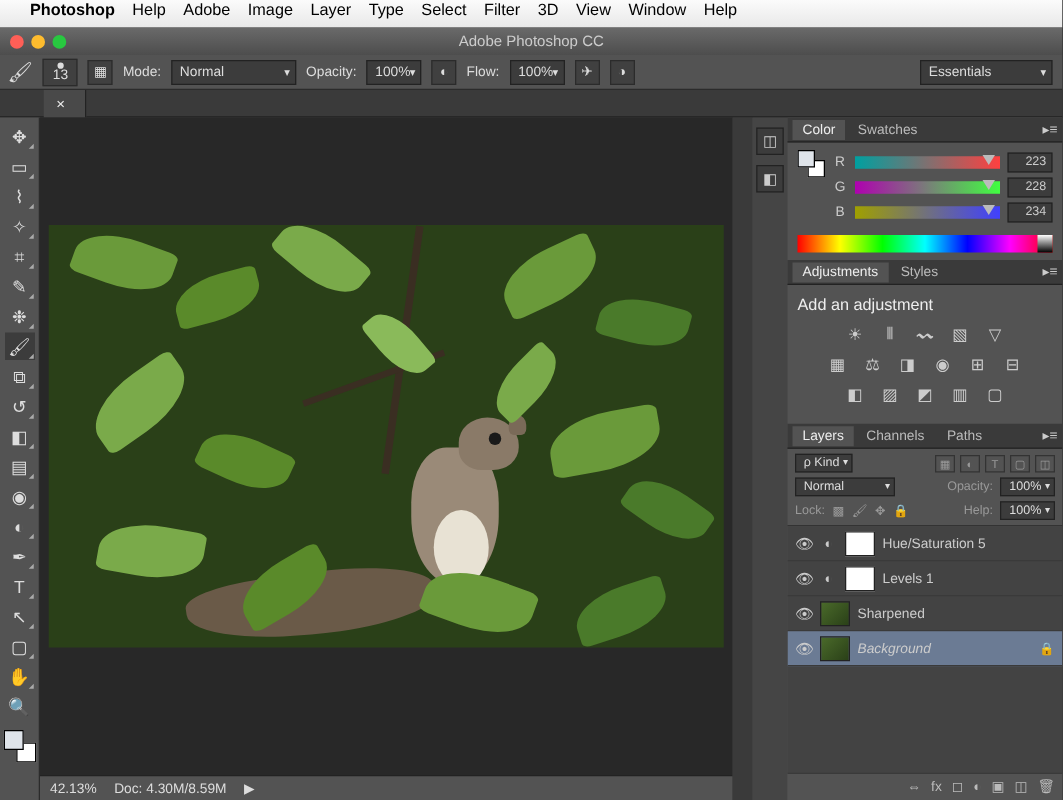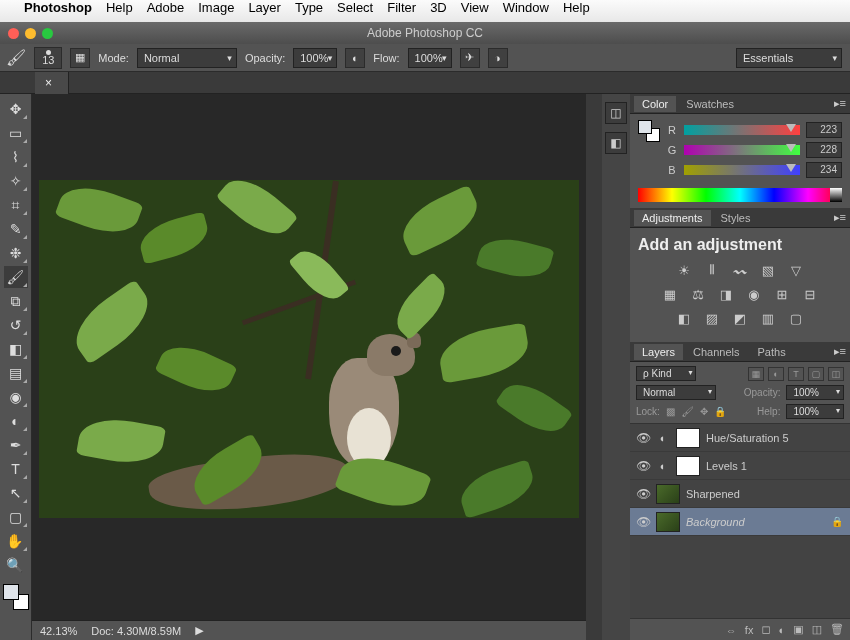--- a/index.html
+++ b/index.html
@@ -83,27 +83,27 @@
 .track.b{background:linear-gradient(90deg,#a0a000,#4040ff)}
 .spectrum { height:14px; margin:4px 8px 6px; background:linear-gradient(90deg,red,yellow,lime,cyan,blue,magenta,red); position:relative; }
 .spectrum::after{content:"";position:absolute;right:0;top:0;width:12px;height:14px;background:linear-gradient(#fff,#000)}
 .fgbg-mini{position:absolute;left:8px;top:6px;width:22px;height:22px}
 .fgbg-mini .a,.fgbg-mini .b{position:absolute;width:14px;height:14px;border:1px solid #000}
 .fgbg-mini .b{right:0;bottom:0;background:#fff}
 .fgbg-mini .a{left:0;top:0;background:#dfe4ea}
 .color-body{position:relative;padding-left:36px}
 
 .adj-body { padding:8px; }
-.adj-body h4{font-size:16px;font-weight:bold;color:#eee;margin-bottom:8px}
+.adj-body h4{font-size:13px;font-weight:normal;color:#eee;margin-bottom:8px}
 .adj-row{display:flex;justify-content:center;gap:10px;margin-bottom:8px}
 .adj-row span{width:18px;height:16px;display:flex;align-items:center;justify-content:center;color:#ccc;font-size:13px}
 
 .layers-controls{padding:4px 6px;border-bottom:1px solid #333;display:flex;flex-direction:column;gap:4px}
 .layers-controls .row{display:flex;align-items:center;gap:6px;font-size:10px;color:#999}
-.layers-controls .kd{background:#3c3c3c;border:1px solid #222;padding:1px 24px 1px 6px;position:relative;color:#ddd}
+.layers-controls .kd{background:#3c3c3c;border:1px solid #222;padding:1px 10px 1px 6px;position:relative;color:#ddd}
 .layers-controls .kd::after{content:"▾";position:absolute;right:3px;font-size:8px}
 .layers-controls .mini-ico{display:flex;gap:4px;margin-left:auto}
 .layers-controls .mini-ico span{width:16px;height:14px;border:1px solid #333;display:flex;align-items:center;justify-content:center;font-size:9px}
 
 .layer-list{flex:1;background:#434343;overflow:auto}
 .layer{display:flex;align-items:center;height:28px;padding:0 6px;gap:6px;border-bottom:1px solid #3a3a3a}
 .layer.sel{background:#6b7b94}
 .layer .vis{width:14px;text-align:center;font-size:12px}
 .layer .link{width:14px;text-align:center;font-size:11px}
 .layer .thumb{width:24px;height:20px;background:#fff;border:1px solid #222}

